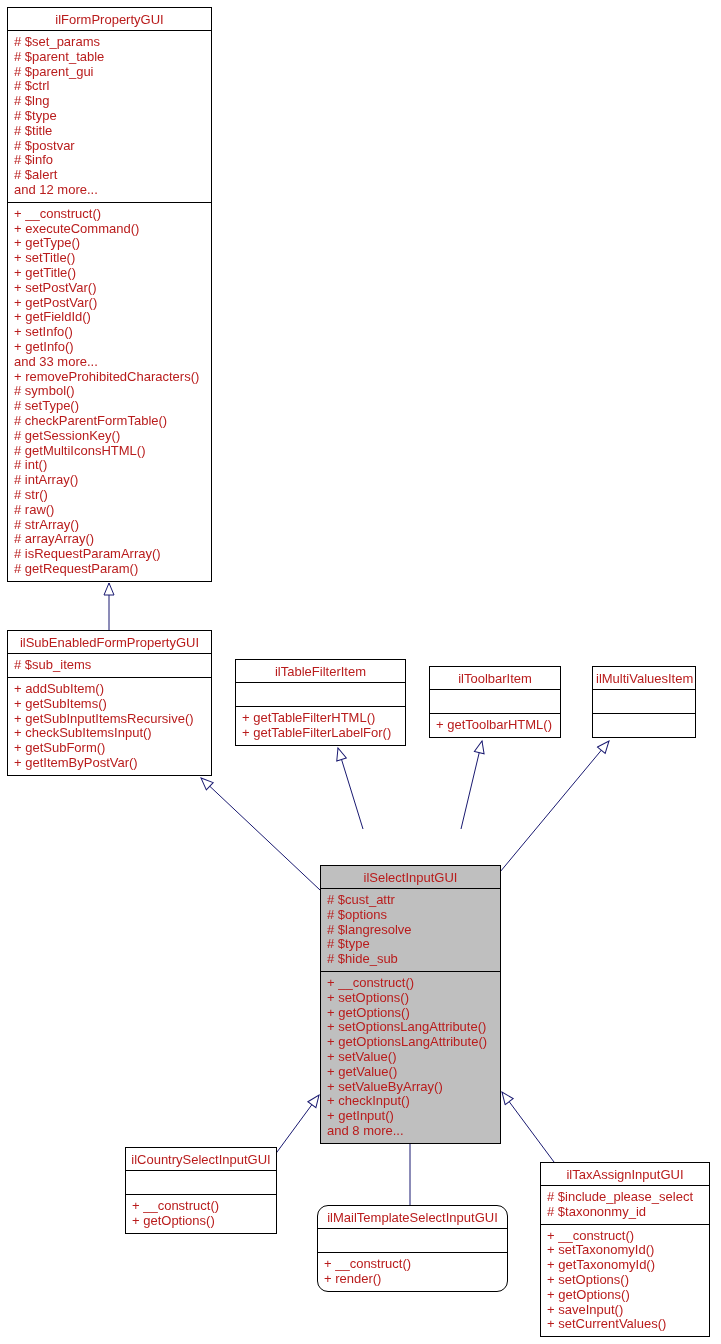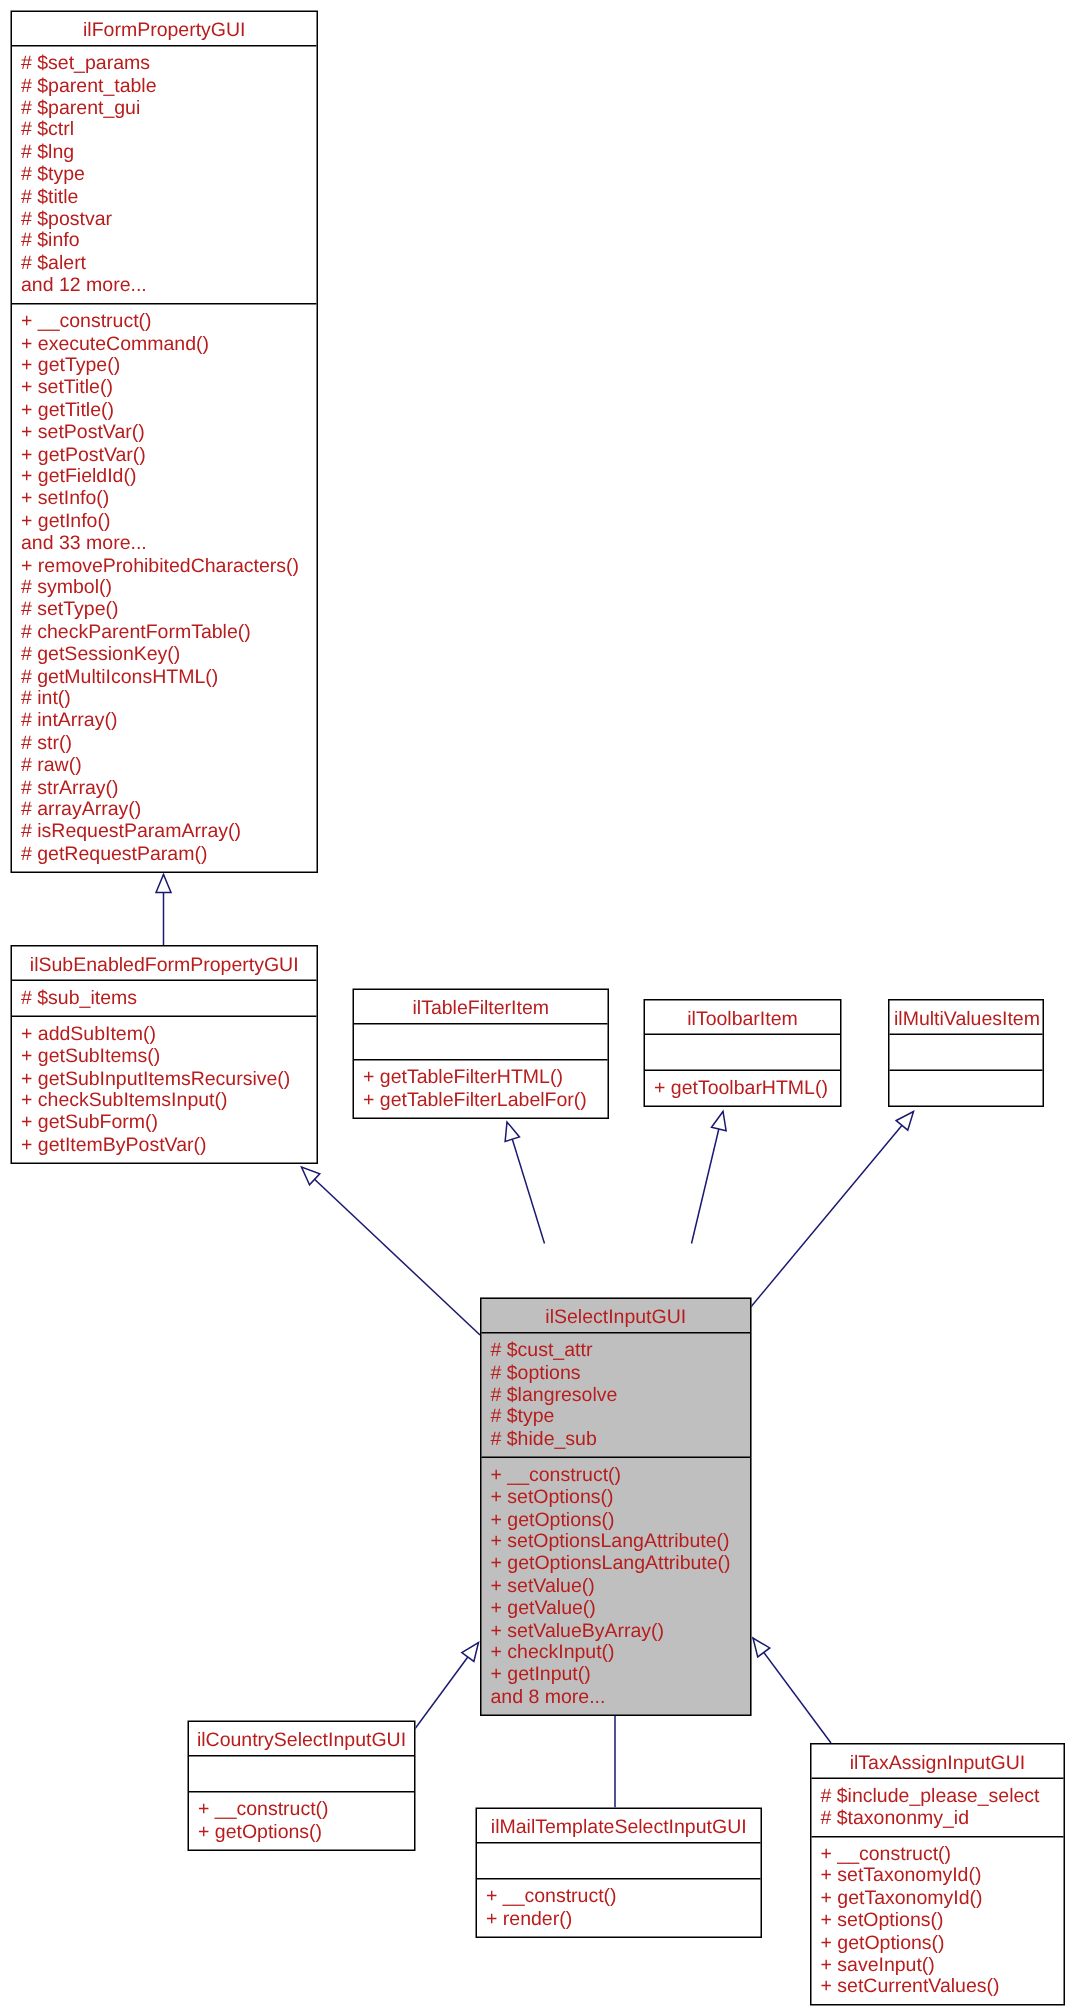--- a/index.html
+++ b/index.html
@@ -194,21 +194,21 @@
 
   <div class="uml-class" style="left:125px; top:1147px; width:152px;">
     <div class="uml-title">ilCountrySelectInputGUI</div>
     <div class="uml-section attrs"></div>
     <div class="uml-section methods">
         <div class="member">+ __construct()</div>
         <div class="member">+ getOptions()</div>
       </div>
   </div>
 
-  <div class="uml-class" style="left:317px; top:1205px; width:191px;">
+  <div class="uml-class" style="left:317px; top:1205px; width:191px;border-radius:11px;">
     <div class="uml-title">ilMailTemplateSelectInputGUI</div>
     <div class="uml-section attrs"></div>
     <div class="uml-section methods">
         <div class="member">+ __construct()</div>
         <div class="member">+ render()</div>
       </div>
   </div>
 
   <div class="uml-class" style="left:540px; top:1162px; width:170px;">
     <div class="uml-title">ilTaxAssignInputGUI</div>

